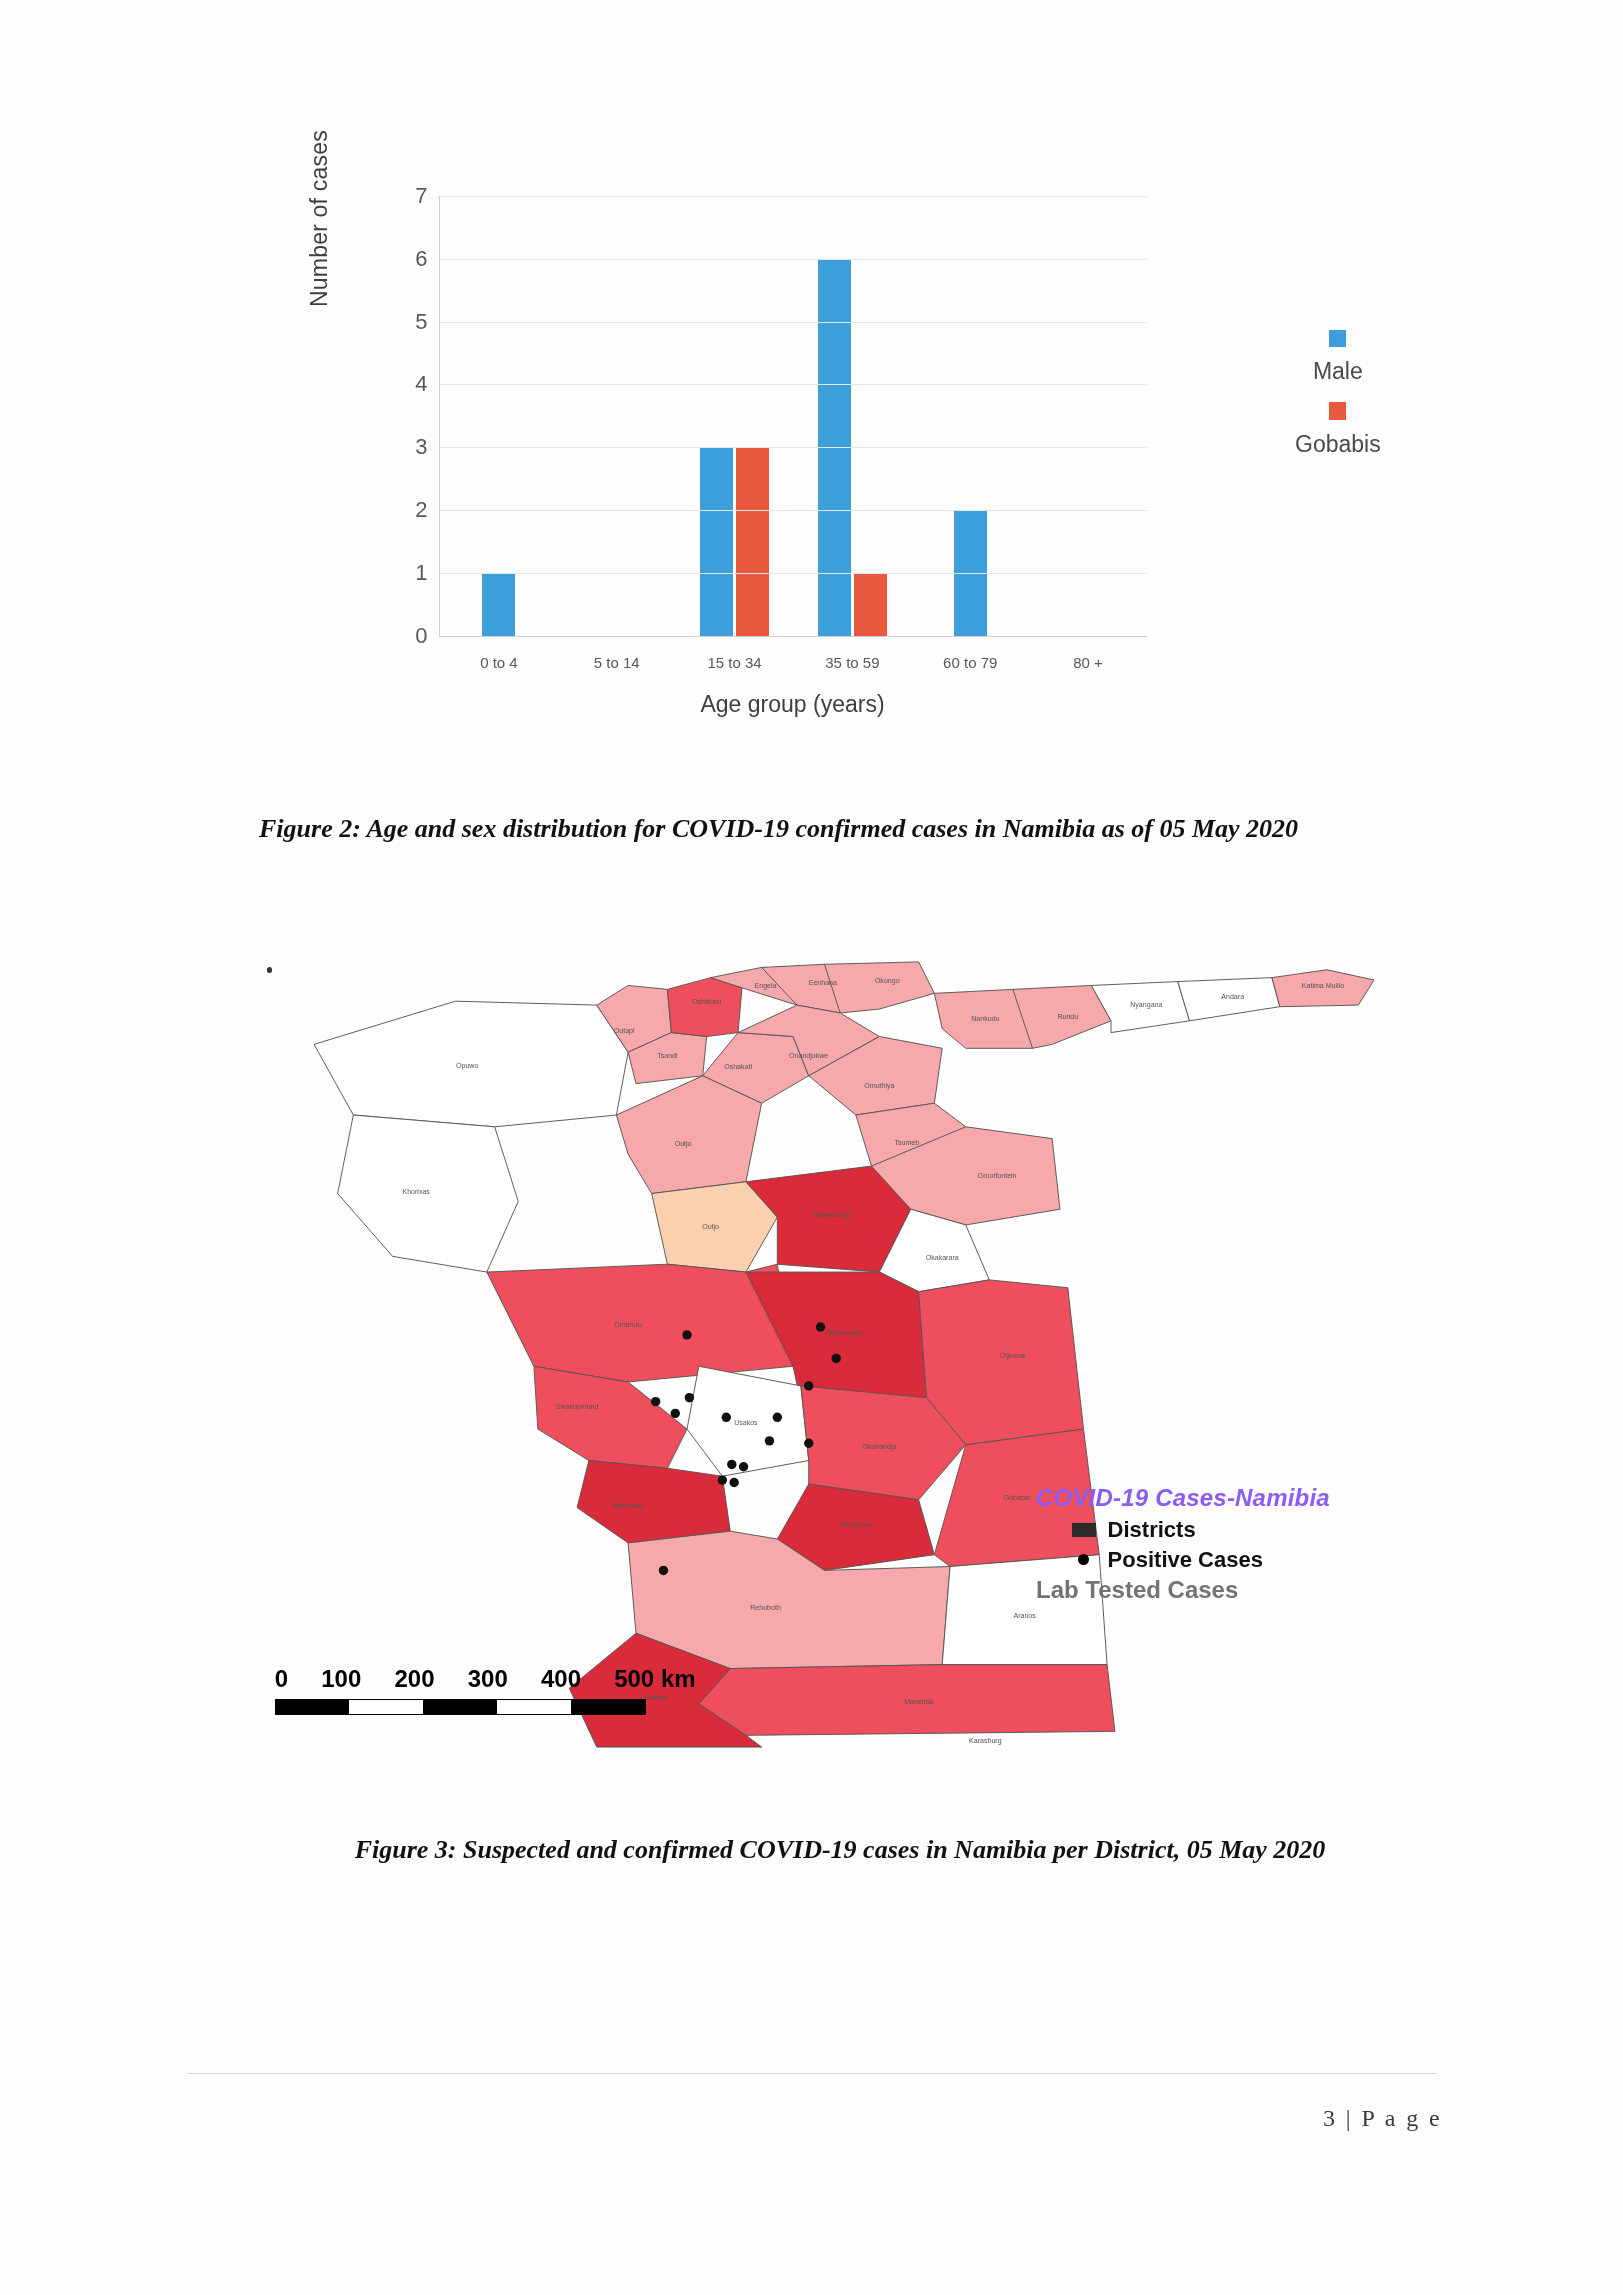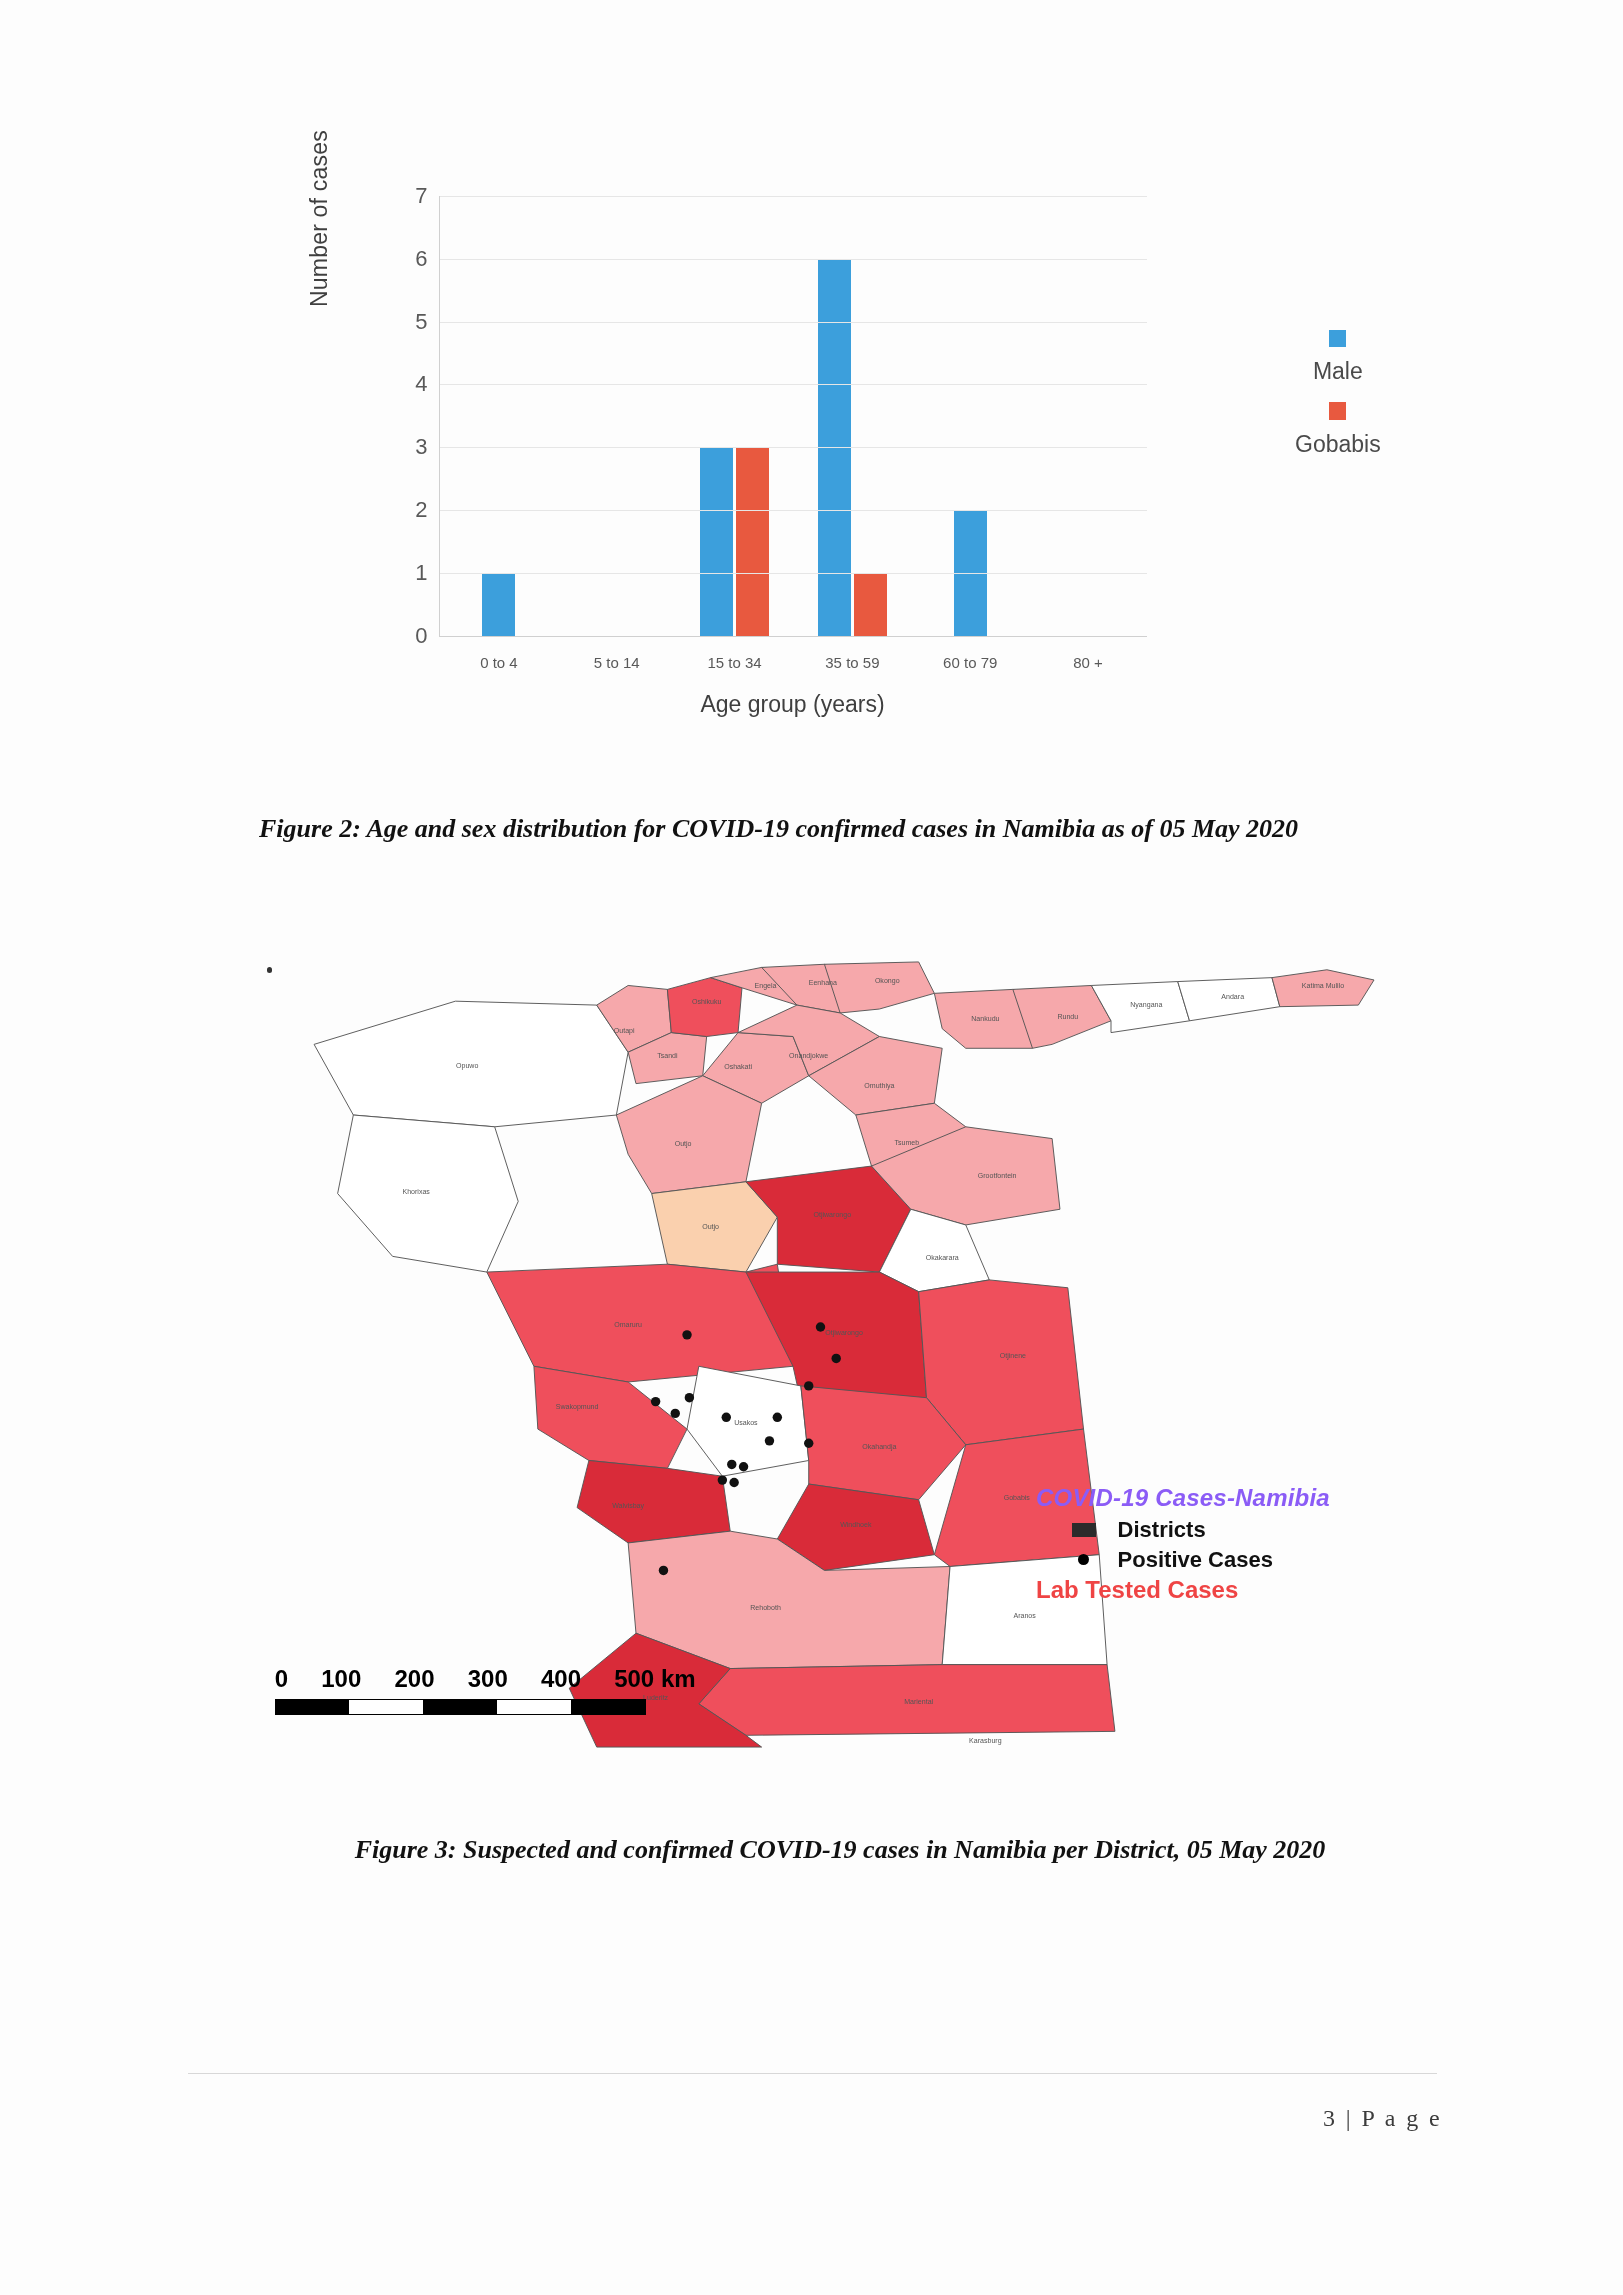--- a/index.html
+++ b/index.html
@@ -212,28 +212,28 @@
     font-size: 24px;
     font-weight: bold;
     color: #8b5cf6;
     margin-bottom: 4.7px;
     letter-spacing: 0.2px;
     font-style: italic;
   }
   .legend-sub {
     font-size: 24px;
     font-weight: bold;
-    color: #ef4444;
+    color: #737373;
     margin-top: 0;
     margin-bottom: 4.7px;
   }
   .legend-item {
     display: flex;
     align-items: center;
-    gap: 22px;
+    gap: 12px;
     margin: 3.9px 0;
     font-size: 22px;
     font-weight: bold;
     color: #111;
     padding-left: 36px;
   }
   .lg-swatch {
     width: 23.6px;
     height: 17.3px;
     border: 0.8px solid #555;

